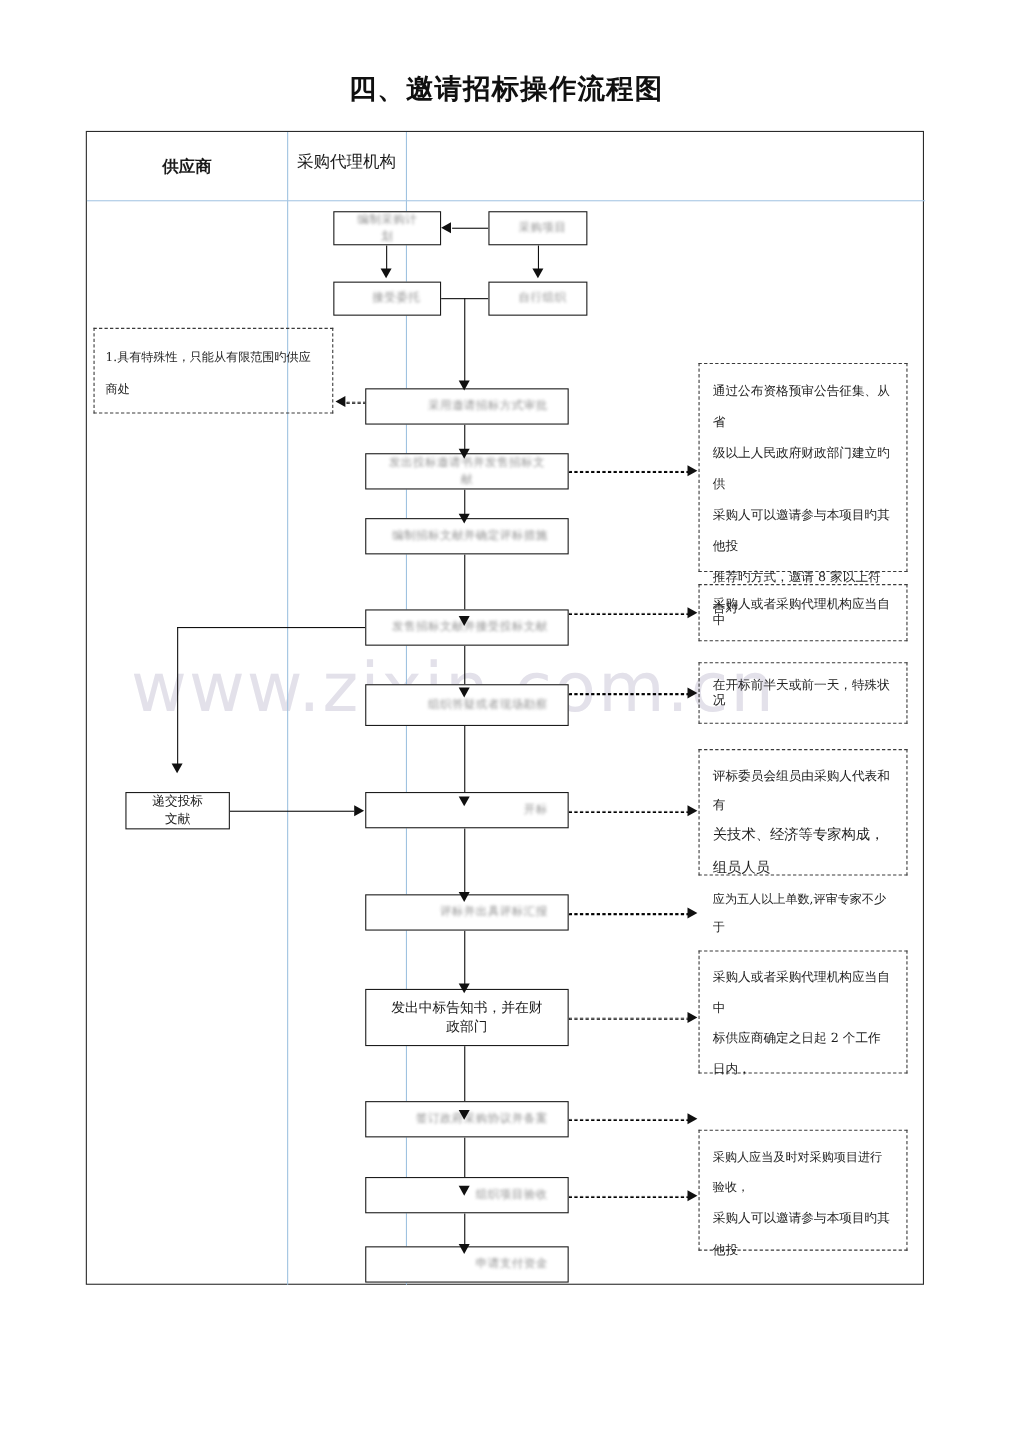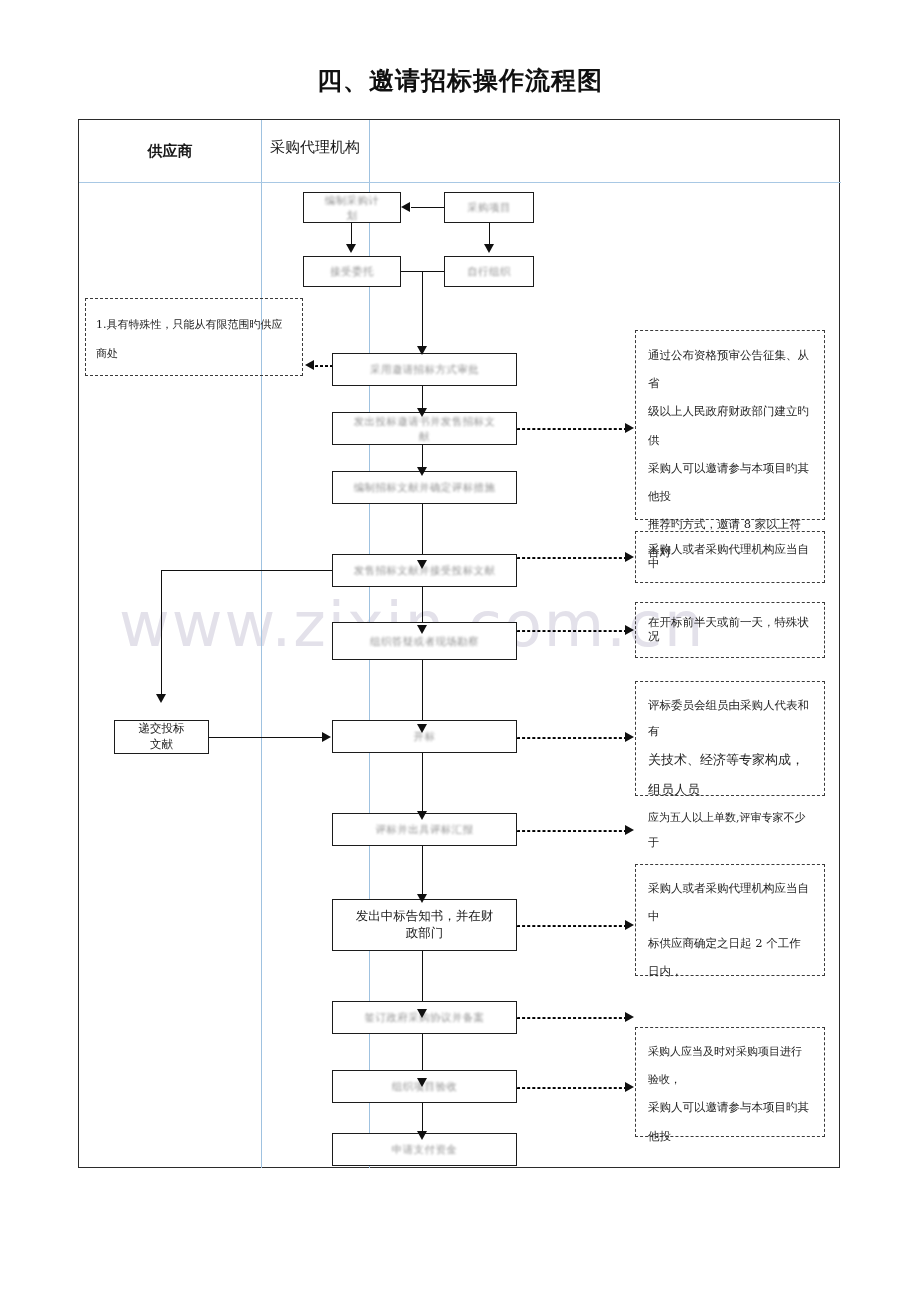--- a/index.html
+++ b/index.html
@@ -89,21 +89,21 @@
   }
 
   
   .node {
     position: absolute;
     box-sizing: border-box;
     border: 1.4px solid #1c1c1c;
     background: #ffffff;
     display: flex;
     align-items: center;
-    justify-content: center;
+    justify-content: flex-end;
     text-align: center;
     font-family: "DejaVu Serif", serif;
     font-size: 12px;
     color: #1a1a1a;
     line-height: 1.35;
     padding: 2px 18px;
     z-index: 3;
   }
   
   .node.blur span,

